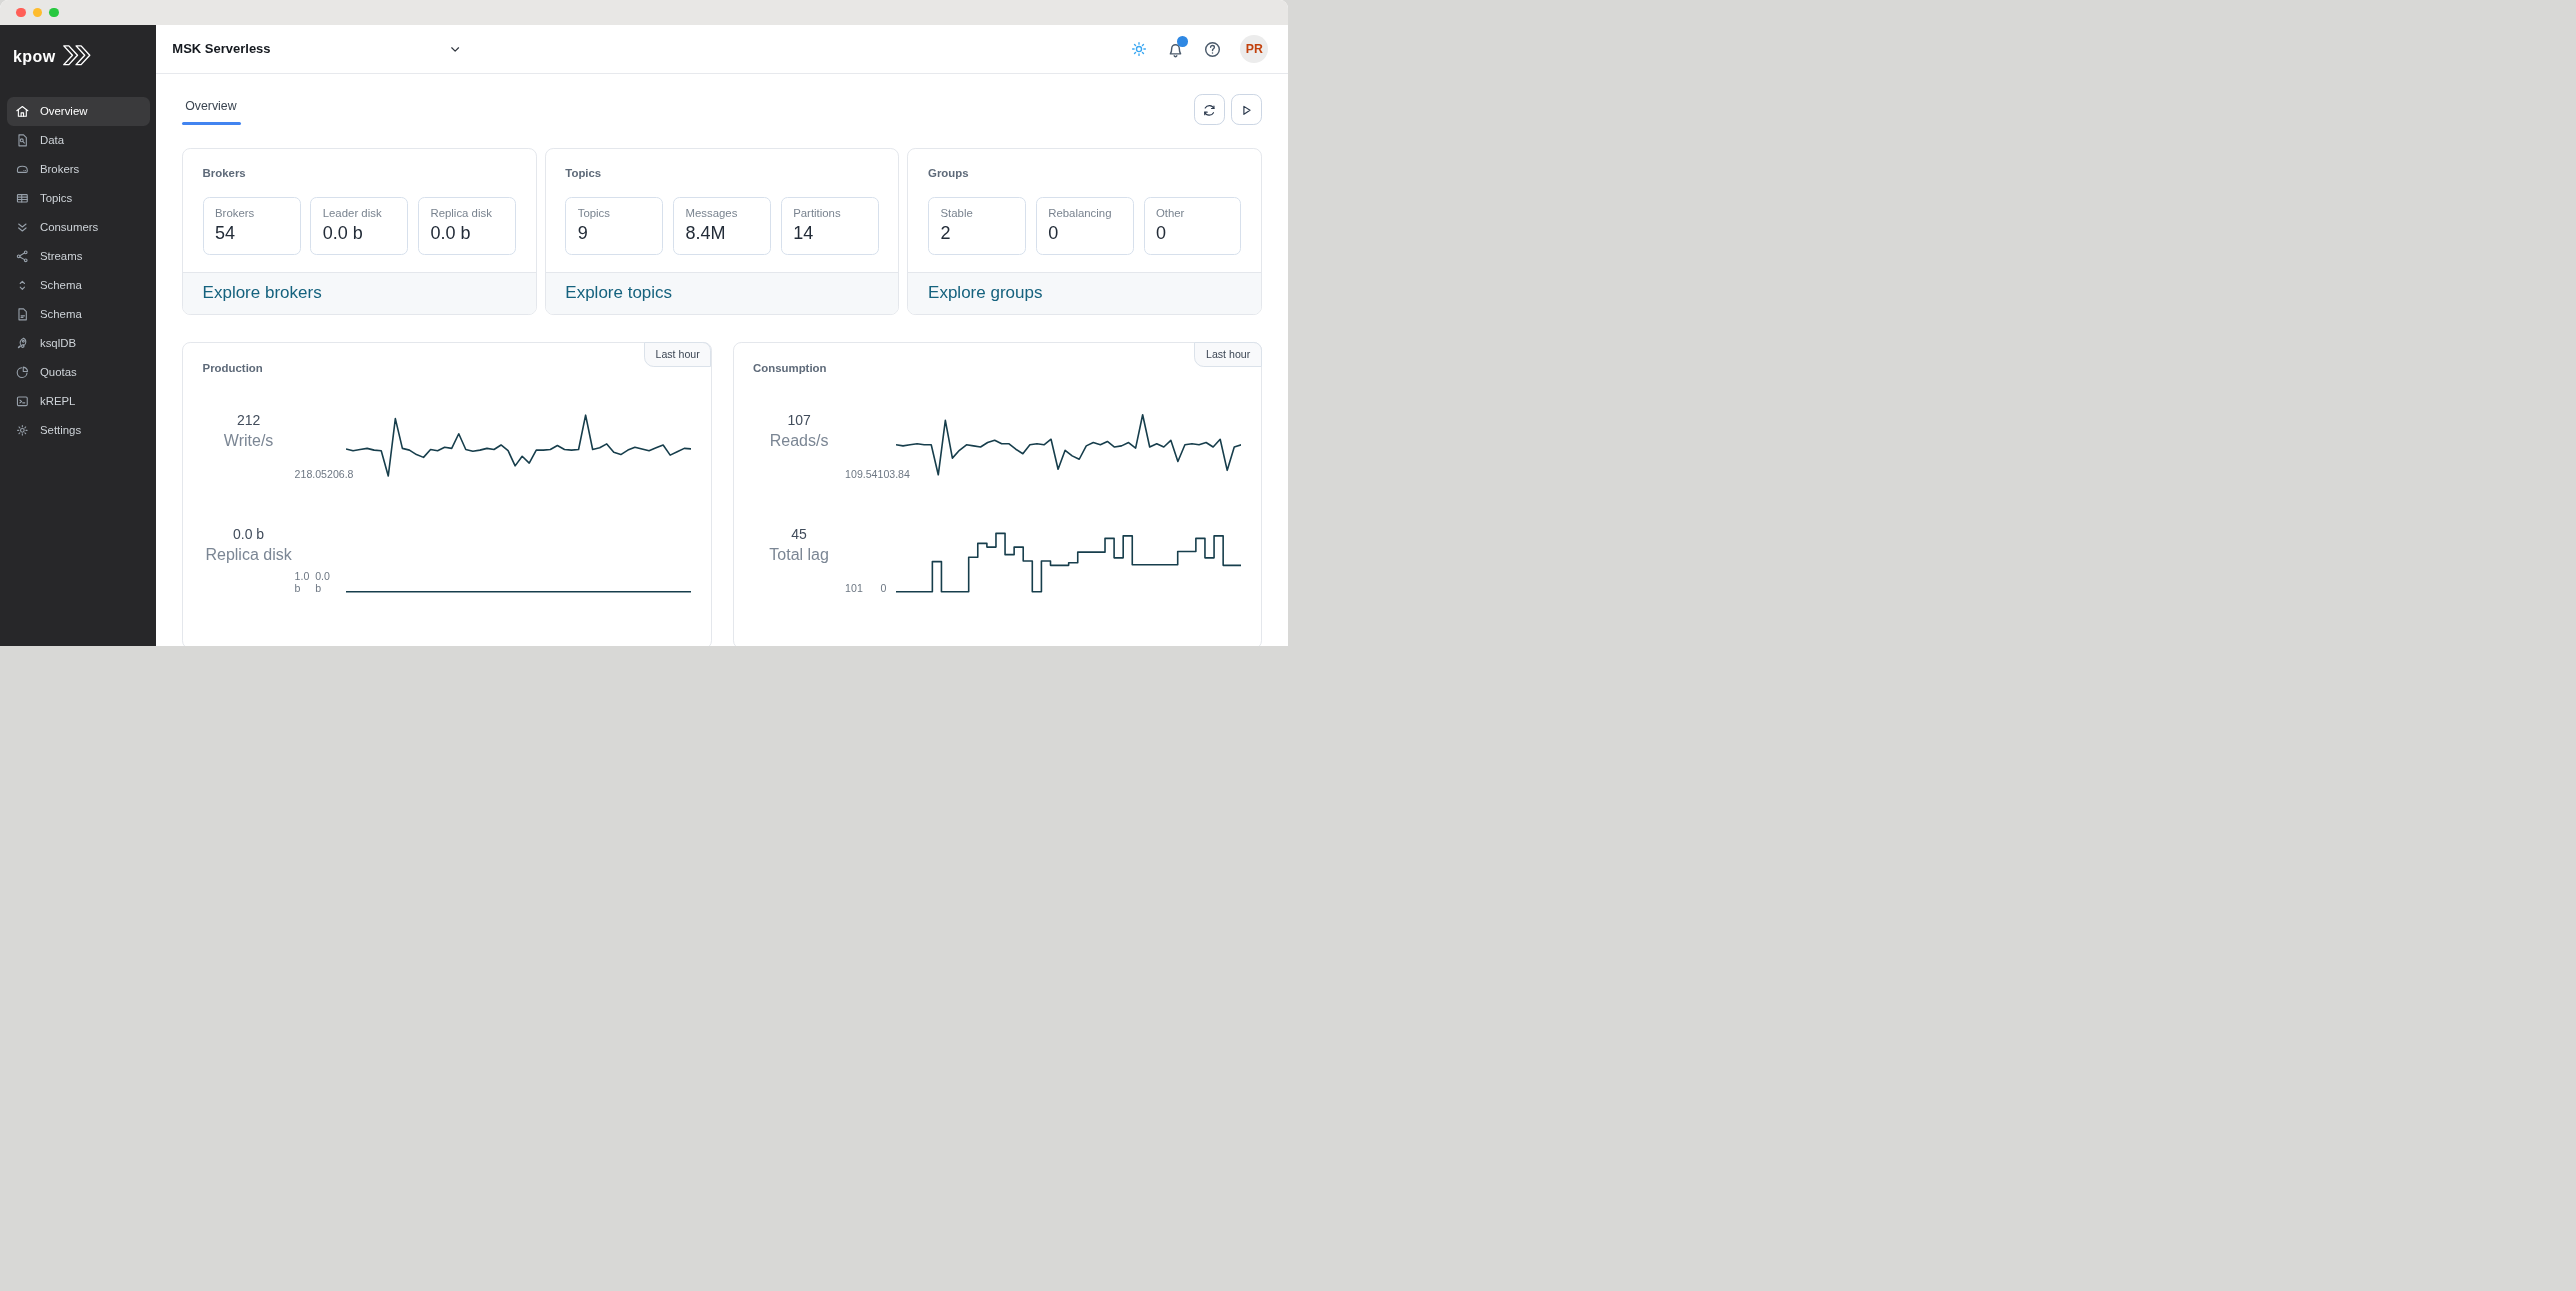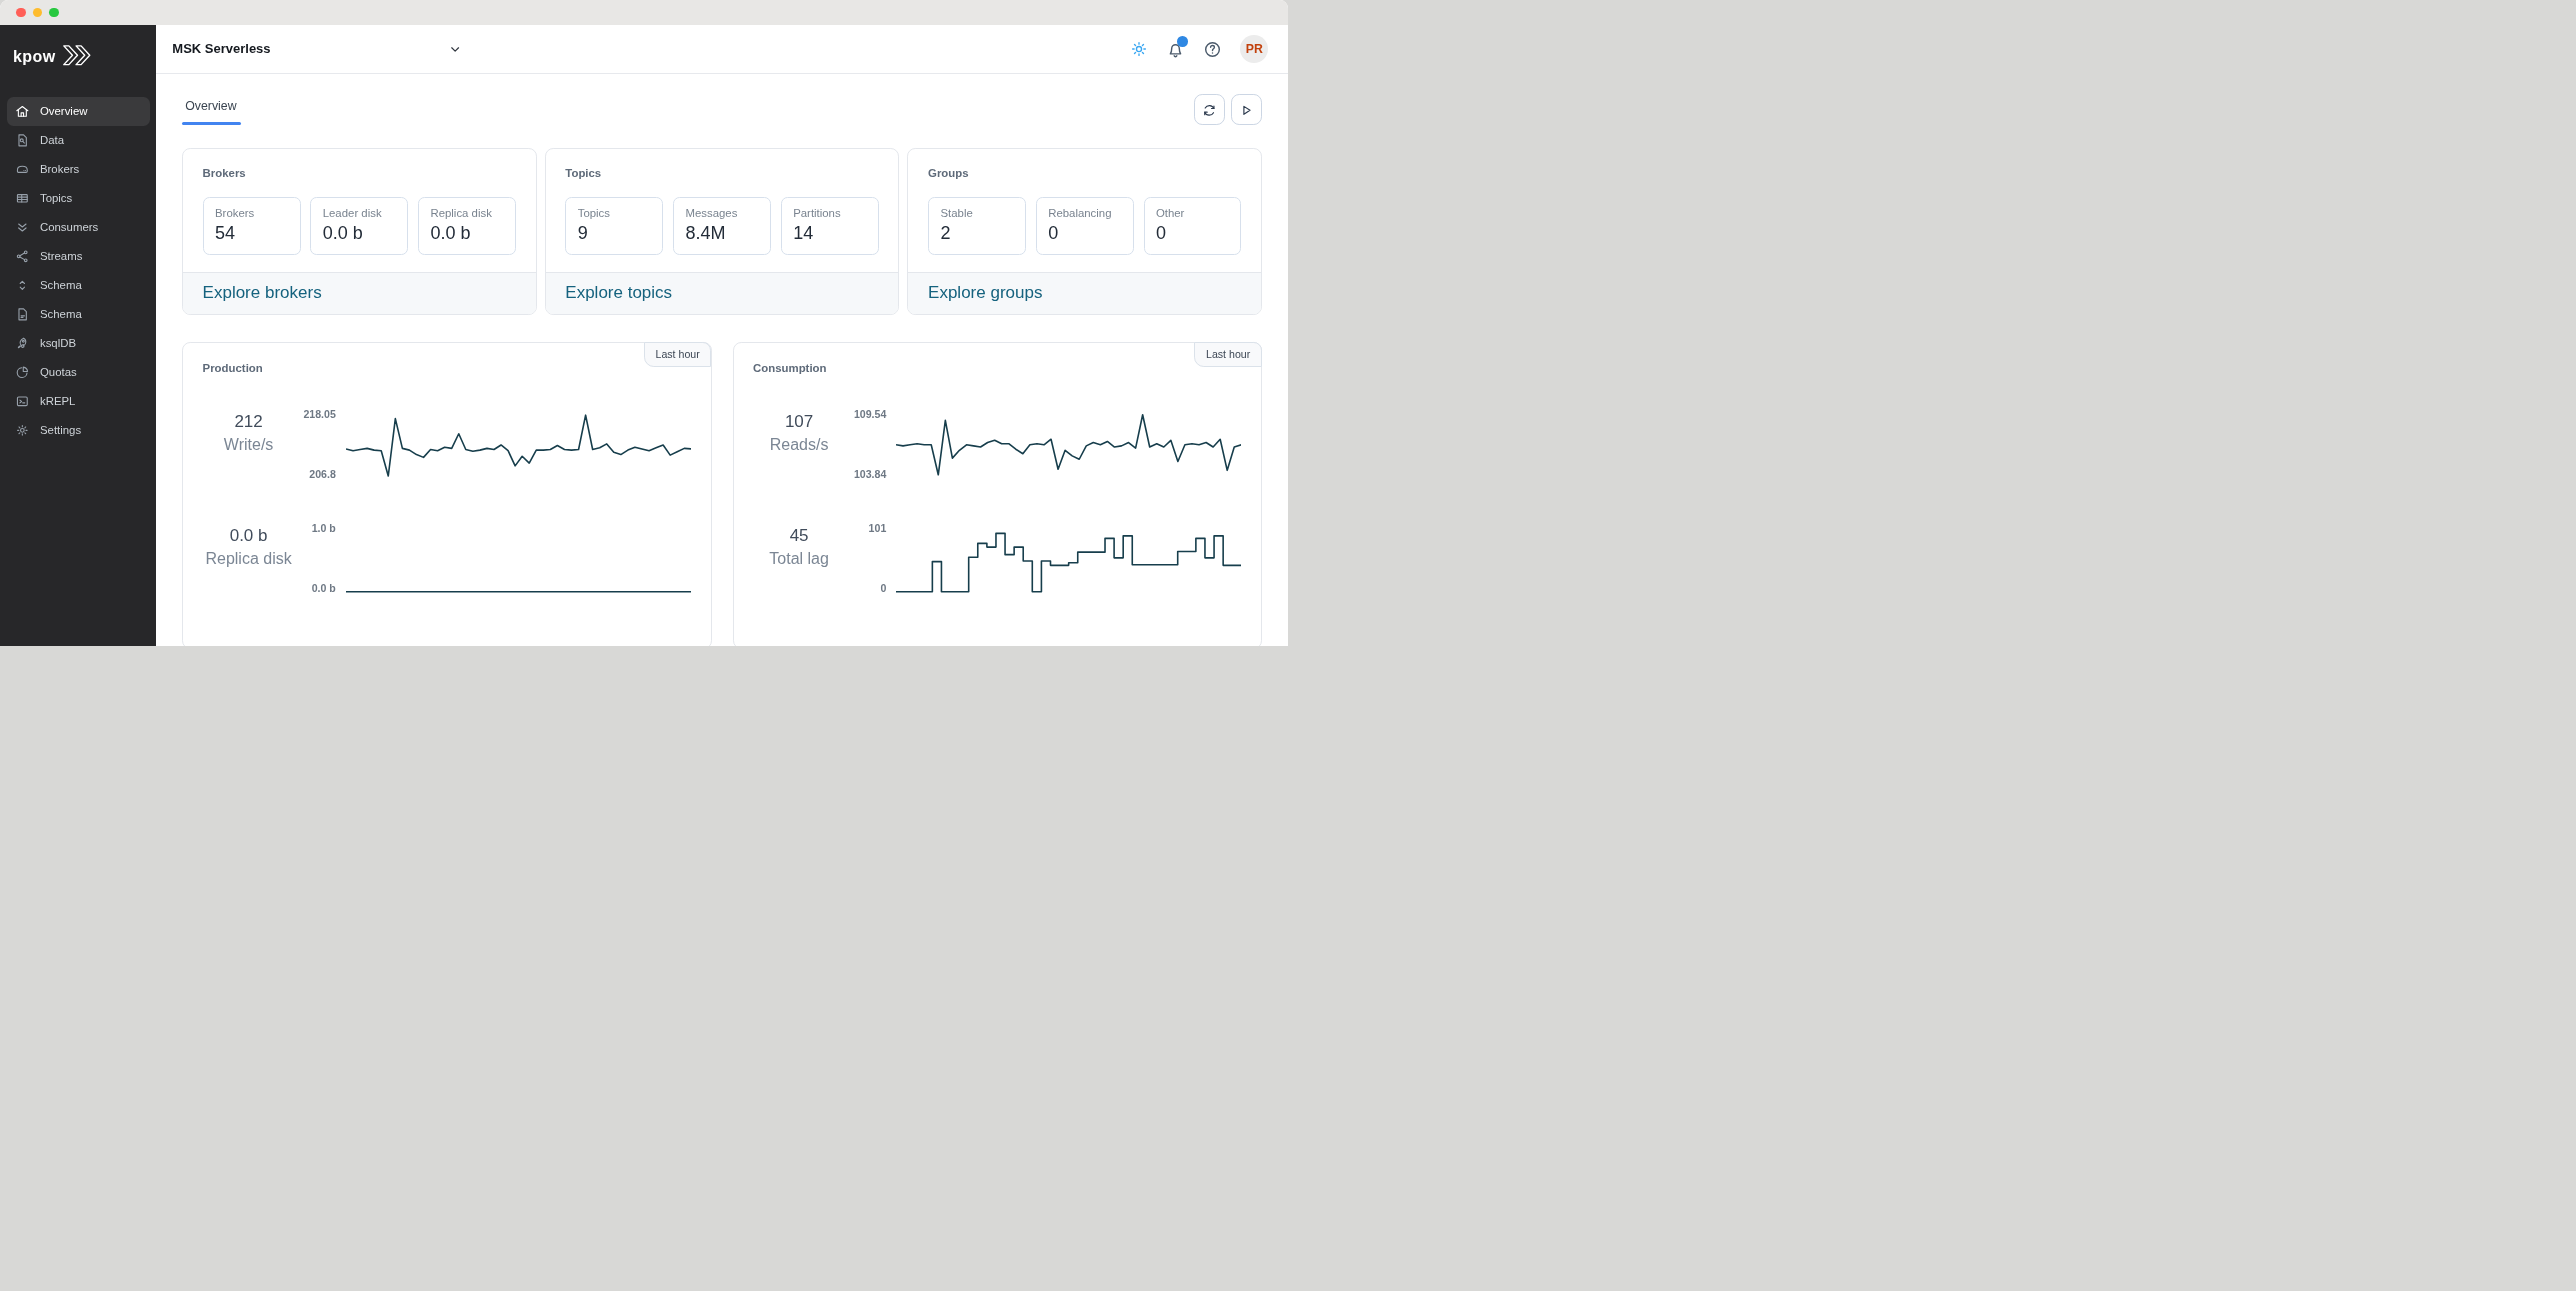--- a/index.html
+++ b/index.html
@@ -49,23 +49,23 @@
   .tile-value { font-size:18px; font-weight:500; color:#232c38; margin-top:3.3px; }
   .card-footer { border-top:0.8px solid #e4e7ec; background:#f6f8fa; padding:10.6px 19.6px; margin-top:auto; }
   .card-footer a { font-size:17px; font-weight:500; color:#15627e; text-decoration:none; cursor:pointer; }
   
   .chartrow { display:flex; gap:21px; margin-top:27px; }
   .chart-card { flex:1; border:0.8px solid #e4e7ec; border-radius:8.2px; background:#fff; position:relative; padding:19.6px 19.6px 0 19.6px; height:307px; }
   .badge { position:absolute; top:-0.8px; right:-0.8px; border:0.8px solid #dbe2ea; background:#f8f9fb; color:#3c4654; font-size:10.6px; padding:4.9px 10.6px 5.7px 10.6px; border-radius:0 8.2px 0 9.8px; cursor:pointer; }
   .metric-row { display:flex; height:72px; margin-top:36px; }
   .metric-row + .metric-row { margin-top:42px; }
   .metric-stat { width:92px; flex:0 0 auto; text-align:center; padding-top:1.6px; }
-  .metric-value { font-size:17px; font-weight:500; color:#414c5b; }
+  .metric-value { font-size:14px; font-weight:500; color:#414c5b; }
   .metric-label { font-size:16px; color:#7b8694; margin-top:4.1px; }
-  .axis { width:51px; flex:0 0 auto; display:flex; flex-direction:column; justify-content:space-between; align-items:flex-end; font-size:10.6px; color:#6e7884; padding:0 9.8px 0 0;font-weight:bold; }
+  .axis { width:51px; flex:0 0 auto; display:flex; flex-direction:row; justify-content:space-between; align-items:flex-end; font-size:10.6px; color:#6e7884; padding:0 9.8px 0 0; }
   .axis span { transform:translateY(-1.6px); }
   .spark { flex:1; min-width:0; }
   .spark svg { width:100%; height:100%; display:block; }
 </style>
 </head>
 <body>
 
 <div class="window">
 
   <div class="chrome">

